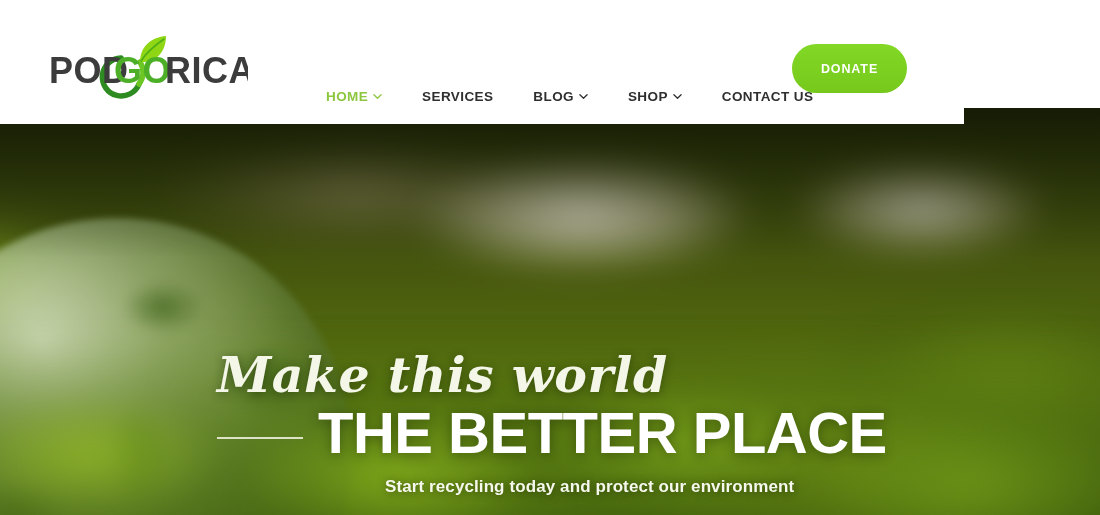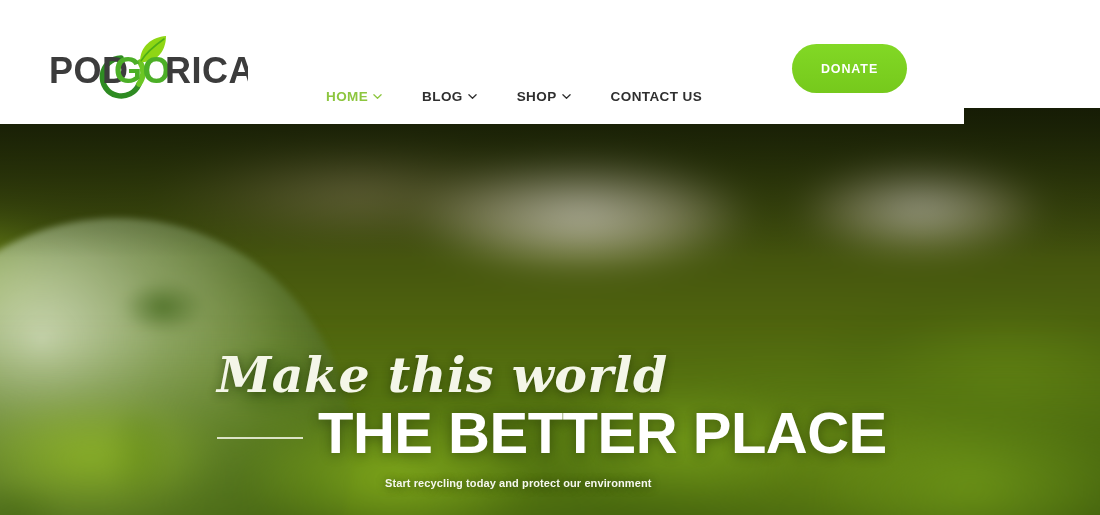--- a/index.html
+++ b/index.html
@@ -241,21 +241,21 @@
     text-shadow: 0 2px 12px rgba(18,30,4,0.42);
     white-space: nowrap;
   }
 
   .subline {
     position: absolute;
     left: 373px;
     top: 369px;
     font-family: "Liberation Sans", sans-serif;
     font-weight: 600;
-    font-size: 11px;
+    font-size: 17px;
     color: #f6f8ee;
     letter-spacing: 0.1px;
     text-shadow: 0 1px 8px rgba(18,30,4,0.55);
     white-space: nowrap;
   }
 </style>
 </head>
 <body>
 
 <div class="page">
@@ -282,20 +282,23 @@
       <div class="nav-item active">
         <span>HOME</span>
         <span class="chev">
           <svg viewBox="0 0 10 10">
               <path d="M1,3 L5,7 L9,3" fill="none" stroke="#8dc63f" stroke-width="1.4" stroke-linecap="round" stroke-linejoin="round"></path>
             </svg>
         </span>
       </div>
 
 
+      <div class="nav-item">
+        <span>SERVICES</span>
+      </div>
 
 
       <div class="nav-item">
         <span>BLOG</span>
         <span class="chev">
           <svg viewBox="0 0 10 10">
               <path d="M1,3 L5,7 L9,3" fill="none" stroke="#2f2f2f" stroke-width="1.4" stroke-linecap="round" stroke-linejoin="round"></path>
             </svg>
         </span>
       </div>

